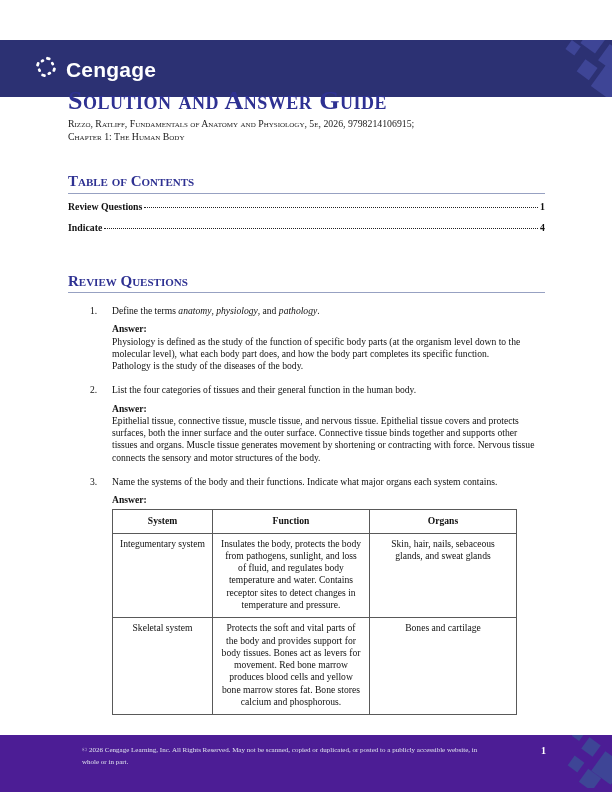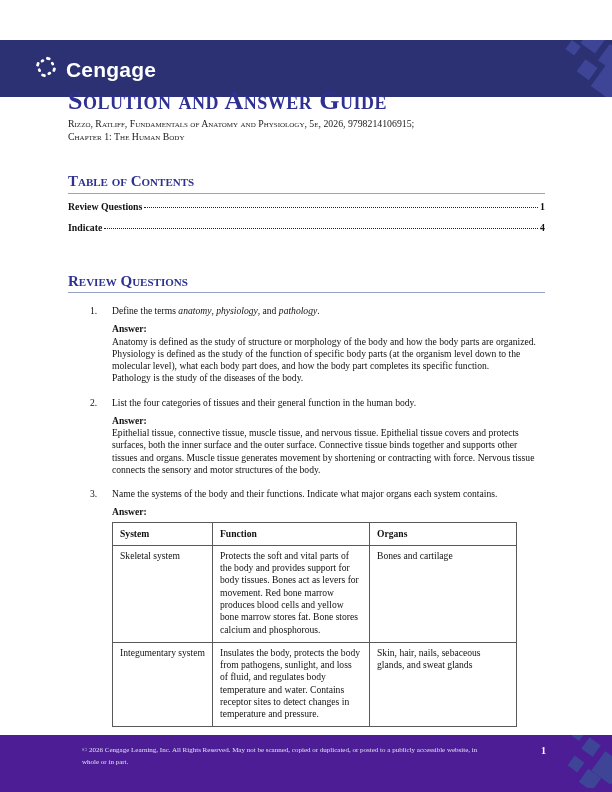--- a/index.html
+++ b/index.html
@@ -134,21 +134,21 @@
   table.sys {
     margin-top: 3px;
     border-collapse: collapse;
     table-layout: fixed;
     width: 404px;
     font-size: 9.6px;
     line-height: 1.28;
   }
   table.sys th, table.sys td {
     border: 1px solid #595959;
-    text-align: left;
+    text-align: center;
     vertical-align: top;
     padding: 4px 7px 6px 7px;
     font-weight: normal;
   }
   table.sys th { font-weight: bold; padding: 5px 7px; }
 </style>
 </head>
 <body>
 
 <div class="sheet">
@@ -207,21 +207,20 @@
     </div>
 
     <div class="section-heading rq">Review Questions</div>
 
     <div class="question">
       <span class="q-num">1.</span>
       <span class="q-text">Define the terms <em>anatomy</em>, <em>physiology</em>, and <em>pathology</em>.</span>
     </div>
     <div class="answer">
       <div class="answer-label">Answer:</div>
-      <div>Anatomy is defined as the study of structure or morphology of the body and how the body parts are organized.</div>
       <div>Physiology is defined as the study of the function of specific body parts (at the organism level down to the molecular level), what each body part does, and how the body part completes its specific function.</div>
       <div>Pathology is the study of the diseases of the body.</div>
     </div>
 
     <div class="question">
       <span class="q-num">2.</span>
       <span class="q-text">List the four categories of tissues and their general function in the human body.</span>
     </div>
     <div class="answer">
       <div class="answer-label">Answer:</div>
@@ -240,28 +239,28 @@
             <col style="width:157px">
             <col style="width:147px">
           </colgroup>
         <tbody>
             <tr>
           <th>System</th>
           <th>Function</th>
           <th>Organs</th>
         </tr>
         <tr>
+          <td>Integumentary system</td>
+          <td>Insulates the body, protects the body from pathogens, sunlight, and loss of fluid, and regulates body temperature and water. Contains receptor sites to detect changes in temperature and pressure.</td>
+          <td>Skin, hair, nails, sebaceous glands, and sweat glands</td>
+        </tr>
+        <tr>
           <td>Skeletal system</td>
           <td>Protects the soft and vital parts of the body and provides support for body tissues. Bones act as levers for movement. Red bone marrow produces blood cells and yellow bone marrow stores fat. Bone stores calcium and phosphorous.</td>
           <td>Bones and cartilage</td>
-        </tr>
-        <tr>
-          <td>Integumentary system</td>
-          <td>Insulates the body, protects the body from pathogens, sunlight, and loss of fluid, and regulates body temperature and water. Contains receptor sites to detect changes in temperature and pressure.</td>
-          <td>Skin, hair, nails, sebaceous glands, and sweat glands</td>
         </tr>
       </tbody>
         </table>
     </div>
   </div>
 
   <div class="footer">
     <div class="footer-copy">© 2026 Cengage Learning, Inc. All Rights Reserved. May not be scanned, copied or duplicated, or posted to a publicly accessible website, in whole or in part.</div>
     <div class="footer-page">1</div>
     <span class="corner-deco bottom">

